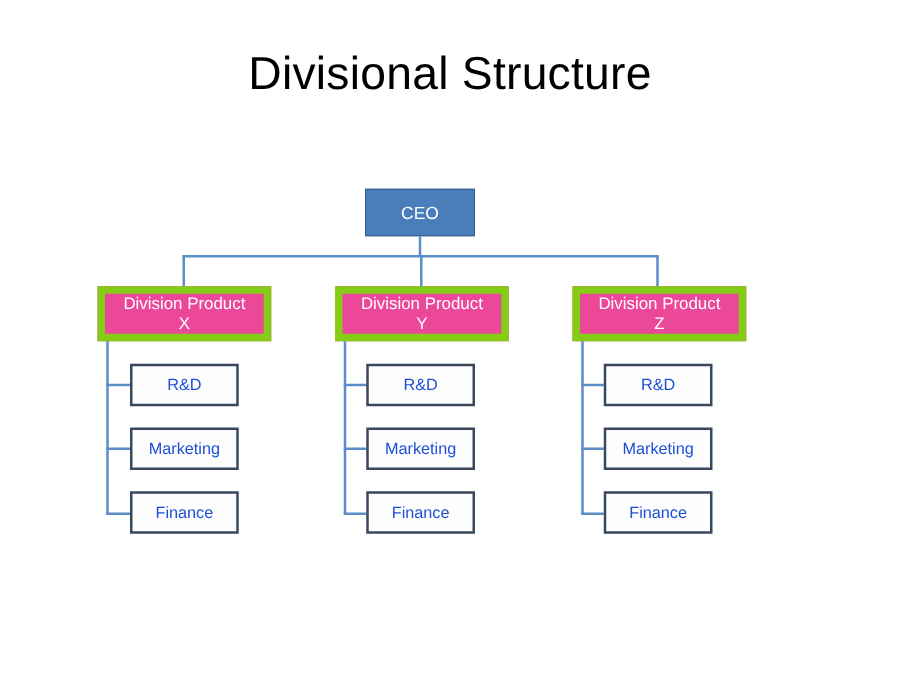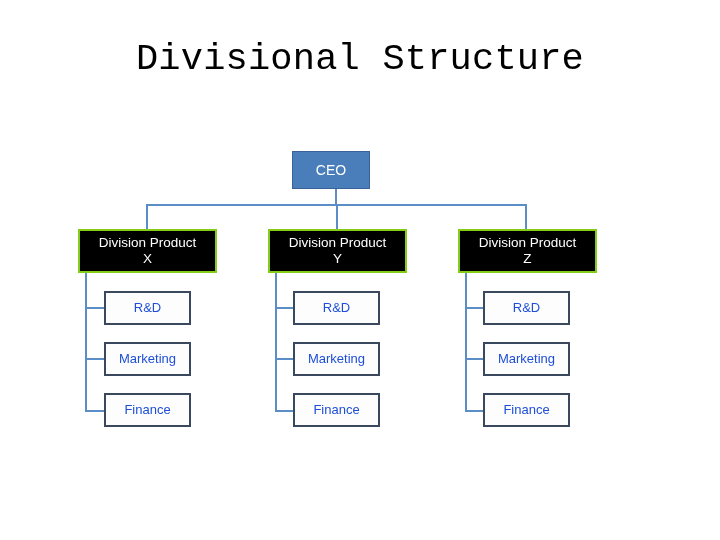--- a/index.html
+++ b/index.html
@@ -23,21 +23,21 @@
   #chart-title {
     position: absolute;
     left: 0;
     top: 38px;
     width: 720px;
     text-align: center;
     font-size: 37px;
     font-weight: 400;
     color: #000000;
     letter-spacing: 0.2px;
-    font-family: Liberation Mono, monospace;
+    font-family: Liberation Sans, sans-serif;
   }
   #org-chart {
     position: absolute;
     left: 0;
     top: 0;
     width: 720px;
     height: 540px;
   }
   .node {
     position: absolute;
@@ -48,22 +48,22 @@
     text-align: center;
     line-height: 1.18;
   }
   .node-ceo {
     background: #4A7EBB;
     border: 1px solid #3A6299;
     color: #ffffff;
     font-size: 14px;
   }
   .node-division {
-    background: #000000;
-    border: 2px solid #84cc16;
+    background: #ec4899;
+    border: 6px solid #84cc16;
     color: #ffffff;
     font-size: 13.5px;
   }
   .node-leaf {
     background: #fdfdfd;
     border: 2px solid #39485C;
     color: #1d4ed8;
     font-size: 13px;
   }
   .node-label {
@@ -79,21 +79,21 @@
 </style>
 </head>
 <body>
 
 <div id="slide">
 
   <div id="chart-title">Divisional Structure</div>
 
   <div id="org-chart">
 
-    <div class="node node-ceo" style="left:292px; top:151px; width:78px; height:38px;">
+    <div class="node node-ceo" style="left:292px; top:151px; width:88px; height:38px;">
       <span class="node-label">CEO</span>
     </div>
 
     <div class="connector connector-v" style="left:335px; top:189px; width:2px; height:16px;"></div>
 
     <div class="connector connector-h" style="left:146px; top:204px; width:380px; height:2px;"></div>
 
     <div class="connector connector-v" style="left:146px; top:204px; width:2px; height:26px;"></div>
     <div class="connector connector-v" style="left:336px; top:204px; width:2px; height:26px;"></div>
     <div class="connector connector-v" style="left:525px; top:204px; width:2px; height:26px;"></div>

